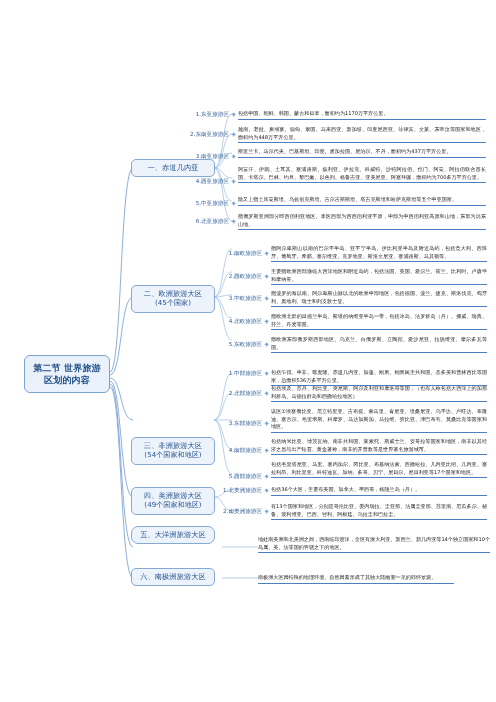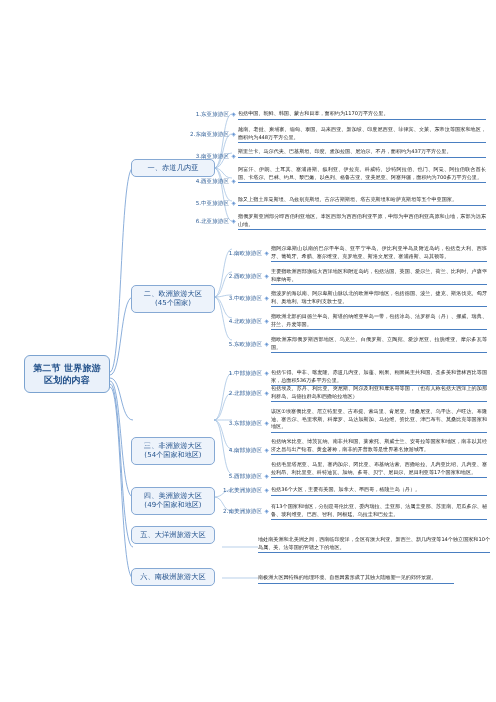--- a/index.html
+++ b/index.html
@@ -267,21 +267,21 @@
     <span class="l2-bullet" style="padding-top:0px;">◈</span>
     <span class="l2-detail" style="width:216px;">包括36个大区，主要有美国、加拿大、墨西哥，格陵兰岛（丹）。</span>
   </div>
 
   <div class="l2-row" style="left:218px; top:503px; width:272px;">
     <span class="l2-label" style="padding-top:4px;">2.南美洲旅游区</span>
     <span class="l2-bullet" style="padding-top:4px;">◈</span>
     <span class="l2-detail" style="width:216px;">有13个国家和地区，分别是哥伦比亚、委内瑞拉、圭亚那、法属圭亚那、苏里南、厄瓜多尔、秘鲁、玻利维亚、巴西、智利、阿根廷、乌拉圭和巴拉圭。</span>
   </div>
 
-  <div class="l1-node" style="left:131px; top:526px;">
+  <div class="l1-node" style="left:131px; top:526px;border-radius:7px;">
     <span>五、大洋洲旅游大区</span>
   </div>
 
   <div class="l2-row direct-row" style="left:258px; top:536px; width:232px;">
     <span class="l2-detail" style="width:232px;">地处南美洲和北美洲之间，西南临印度洋，全区有澳大利亚、新西兰、新几内亚等14个独立国家和10个岛属、美、法等国的管辖之下的地区。</span>
   </div>
 
   <div class="l1-node" style="left:131px; top:568px;">
     <span>六、南极洲旅游大区</span>
   </div>

